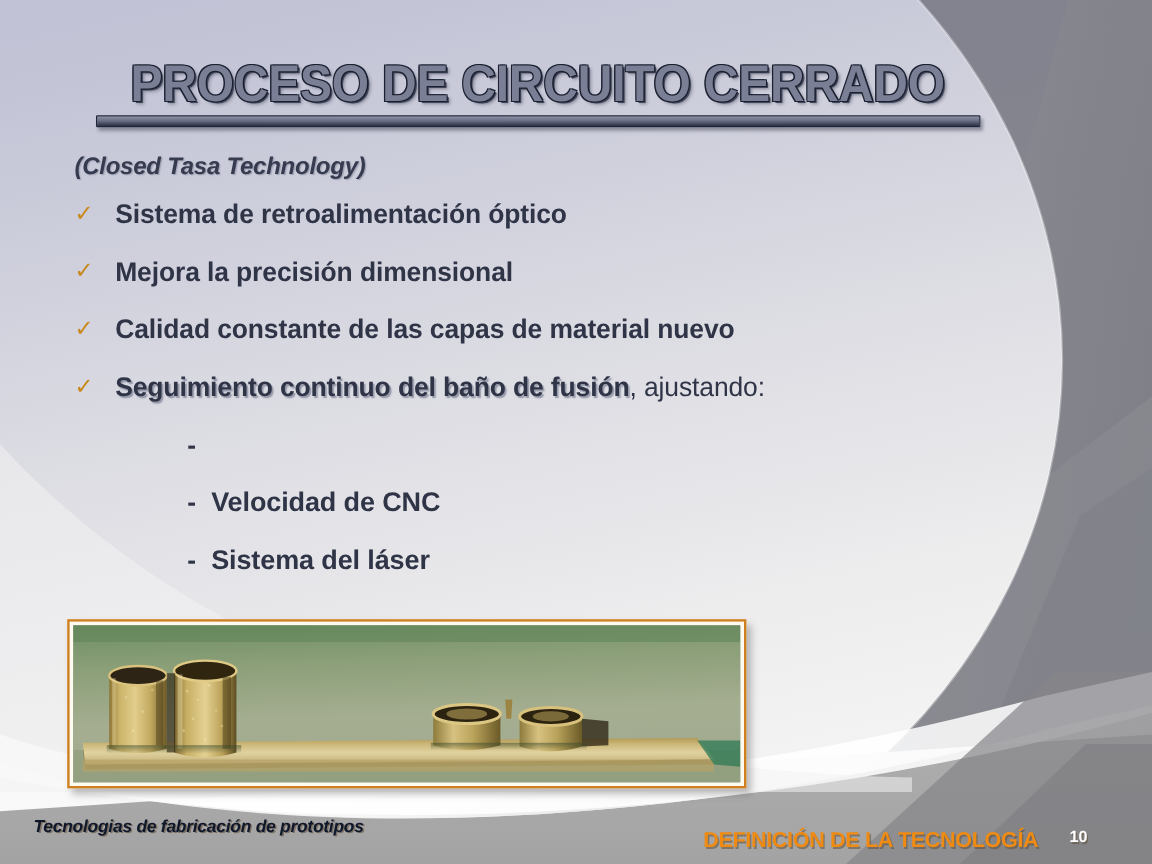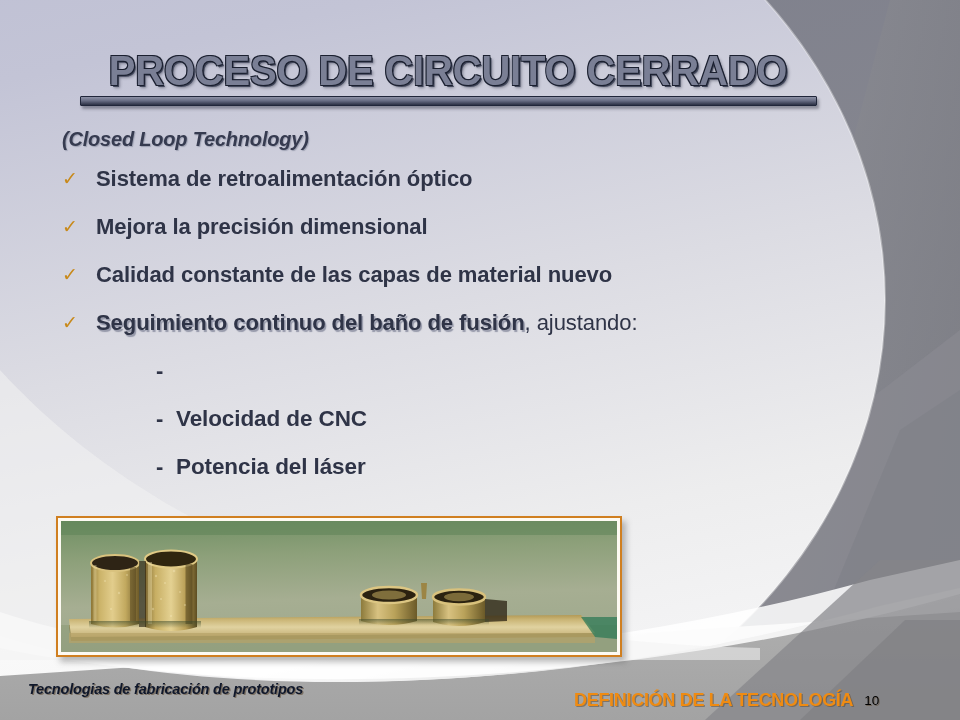--- a/index.html
+++ b/index.html
@@ -171,37 +171,37 @@
     top: 681px;
     font-size: 14.5px;
     font-weight: bold;
     font-style: italic;
     color: #0f172a;
     letter-spacing: -0.2px;
     text-shadow: 1.2px 1.2px 0 rgba(90,70,45,0.55);
   }
   .footer-right {
     position: absolute;
-    left: 574px;
+    left: 586px;
     top: 690px;
     display: flex;
-    align-items: center;
-    gap: 11px;
+    align-items: flex-start;
+    gap: 26px;
   }
   .footer-section {
     font-size: 18px;
     font-weight: bold;
     color: #ef8b12;
     letter-spacing: -0.3px;
     text-shadow: 1.2px 1.2px 0 rgba(90,70,45,0.5);
   }
   .footer-page {
     font-size: 13.5px;
-    font-weight: normal;
-    color: #000000;
+    font-weight: bold;
+    color: #ffffff;
     text-shadow: 1px 1px 0 rgba(90,70,45,0.5);
   }
 </style>
 </head>
 <body>
 
 <div class="slide">
 
   <svg class="bg-svg" viewBox="0 0 960 720" preserveAspectRatio="none">
     <defs>
@@ -257,21 +257,21 @@
 
       <path d="M0,370 C160,545 420,640 760,648 L760,660 L0,660 Z" fill="#f2f2f3" opacity="0.55"></path>
     </g>
   </svg>
 
   <div class="title-block">
     <div class="slide-title">PROCESO DE CIRCUITO CERRADO</div>
     <div class="title-rule"></div>
   </div>
 
-  <div class="subtitle">(Closed Loop Technology)</div>
+  <div class="subtitle">(Closed Tasa Technology)</div>
 
   <div class="bullets">
 
     <div class="bullet-row">
       <span class="check">✓</span>
       <span class="bullet-text">Sistema de retroalimentación óptico</span>
     </div>
 
     <div class="bullet-row">
       <span class="check">✓</span>
@@ -291,21 +291,21 @@
     <div class="sub-list">
       <div class="sub-row">
         <span class="dash">-</span>
       </div>
       <div class="sub-row">
         <span class="dash">-</span>
         <span class="sub-text">Velocidad de CNC</span>
       </div>
       <div class="sub-row">
         <span class="dash">-</span>
-        <span class="sub-text">Potencia del láser</span>
+        <span class="sub-text">Sistema del láser</span>
       </div>
     </div>
   </div>
 
   <div class="photo-frame">
     <div class="photo-inner">
       <svg class="photo-svg" viewBox="0 0 556 131" preserveAspectRatio="none">
         <defs>
           <linearGradient id="bgPhoto" x1="0" y1="0" x2="0.15" y2="1">
             <stop offset="0%" stop-color="#6f8f63"></stop>

